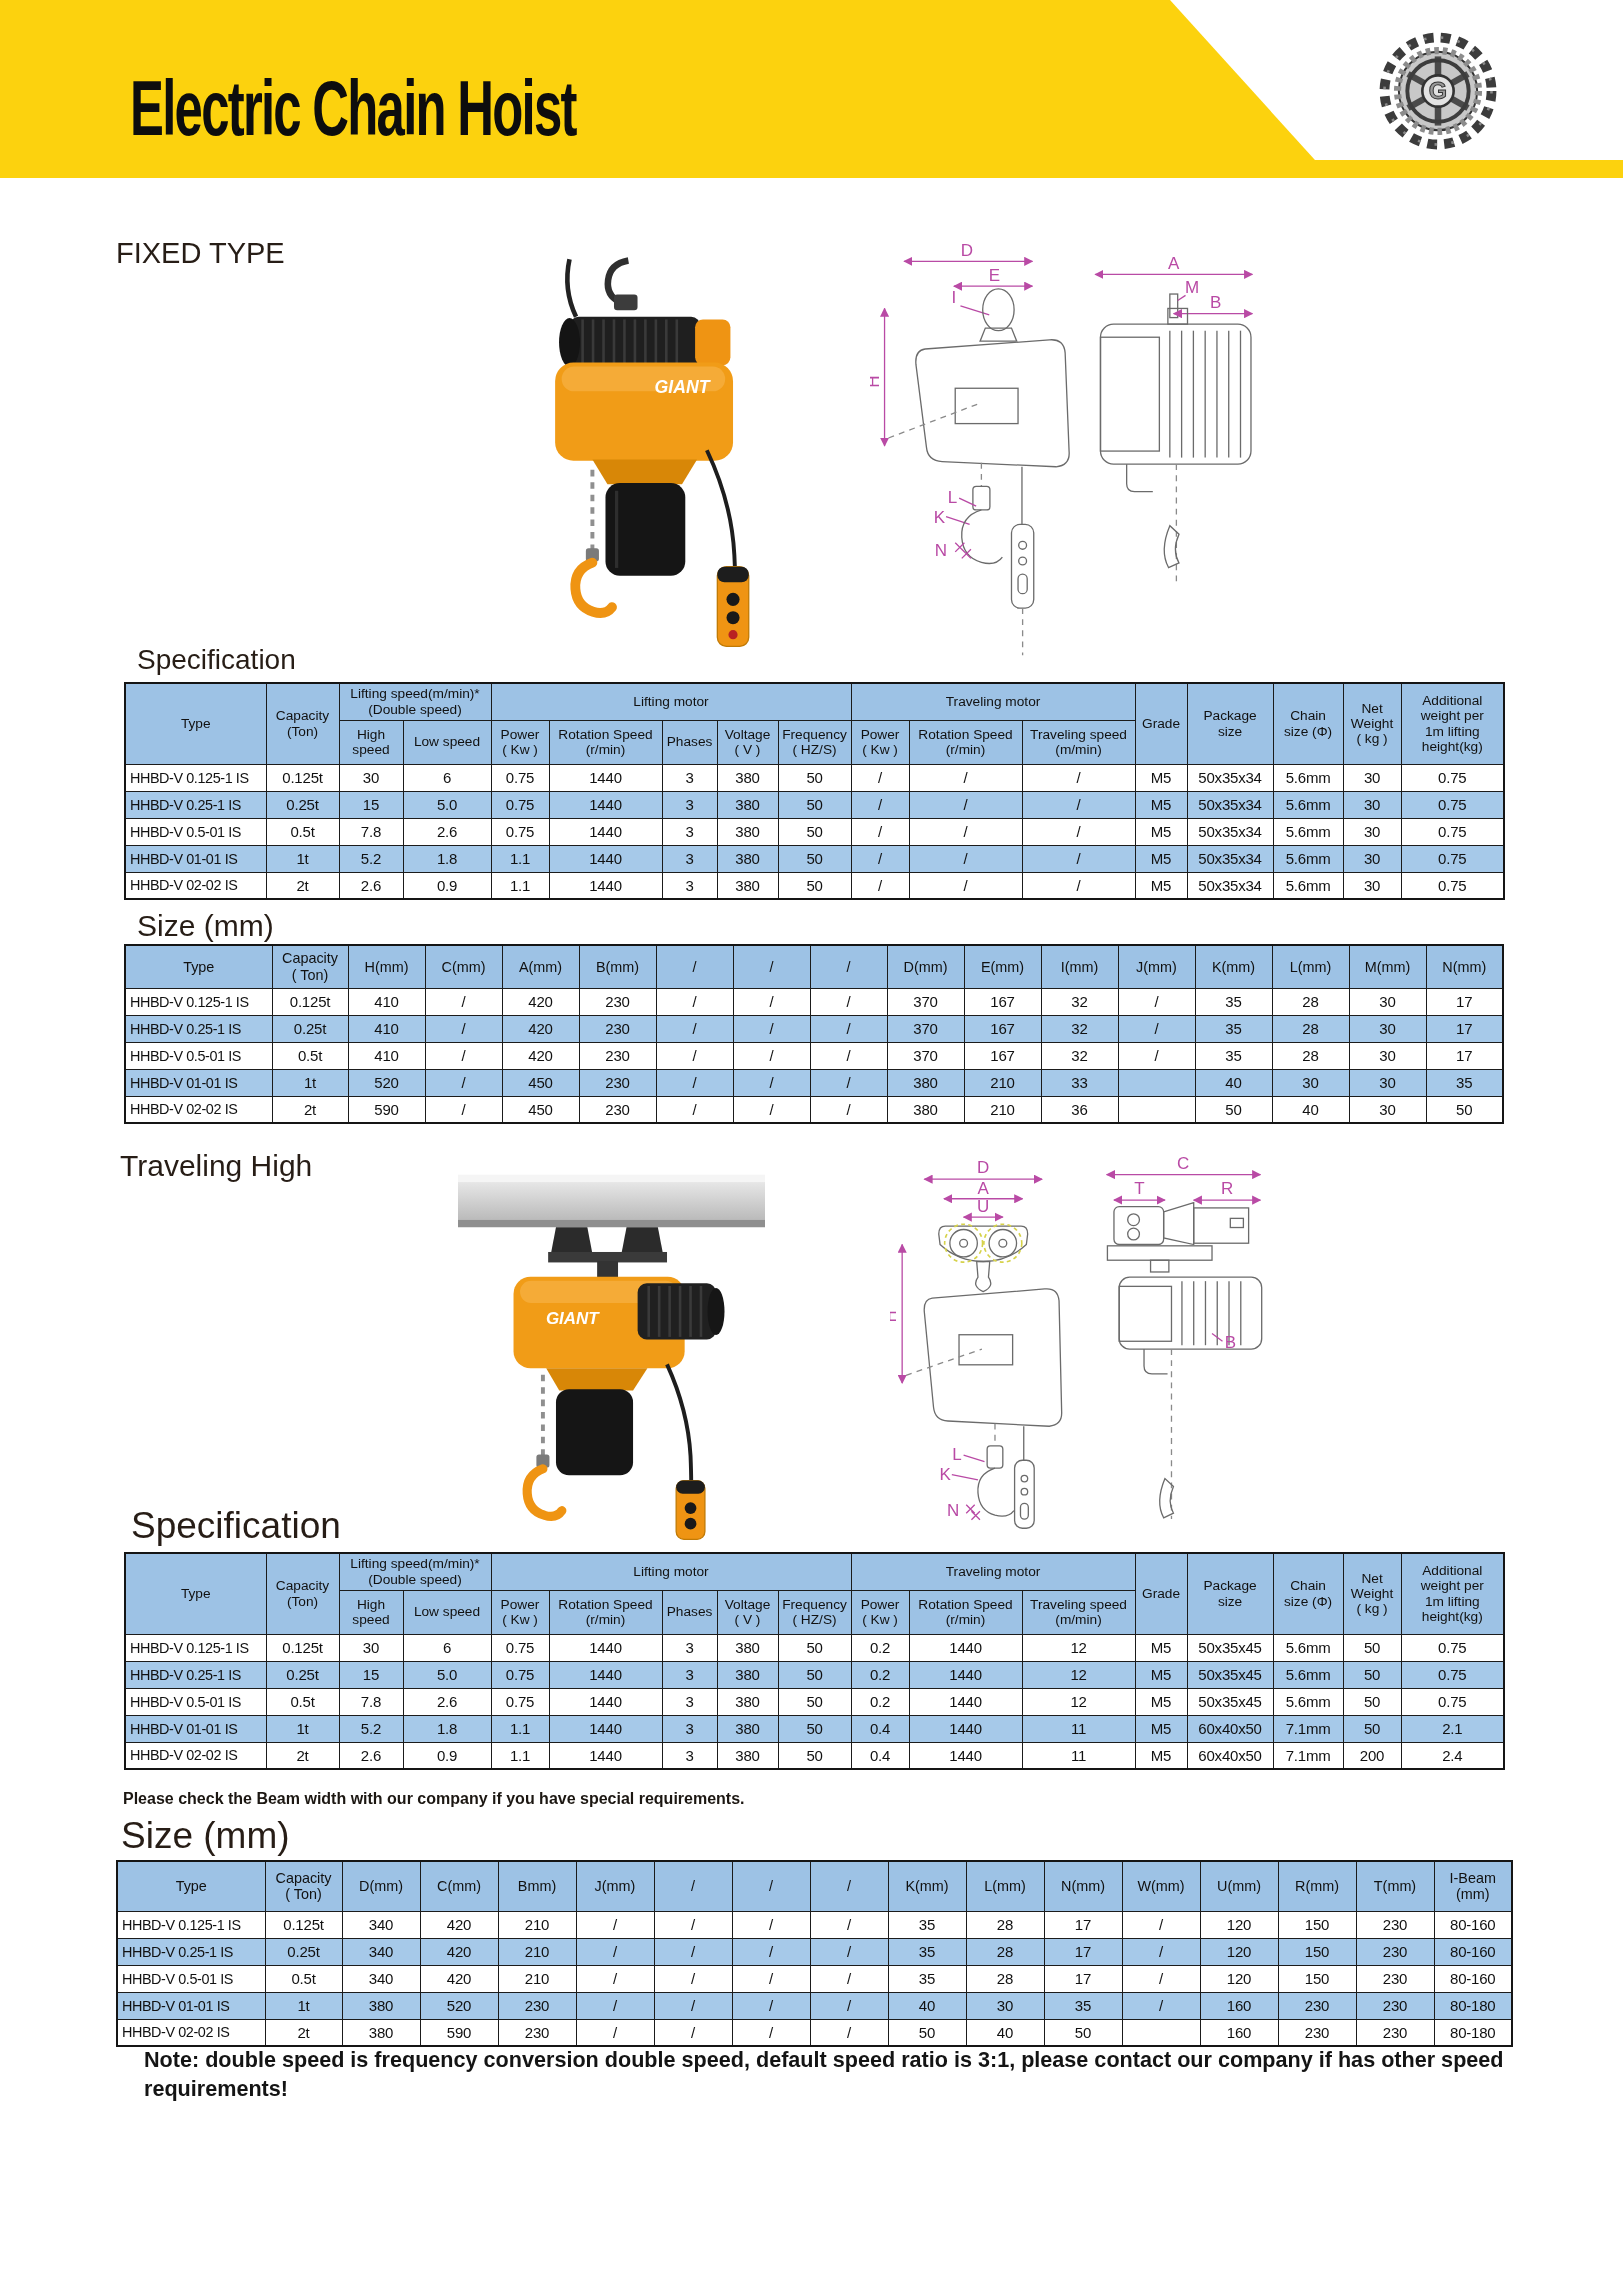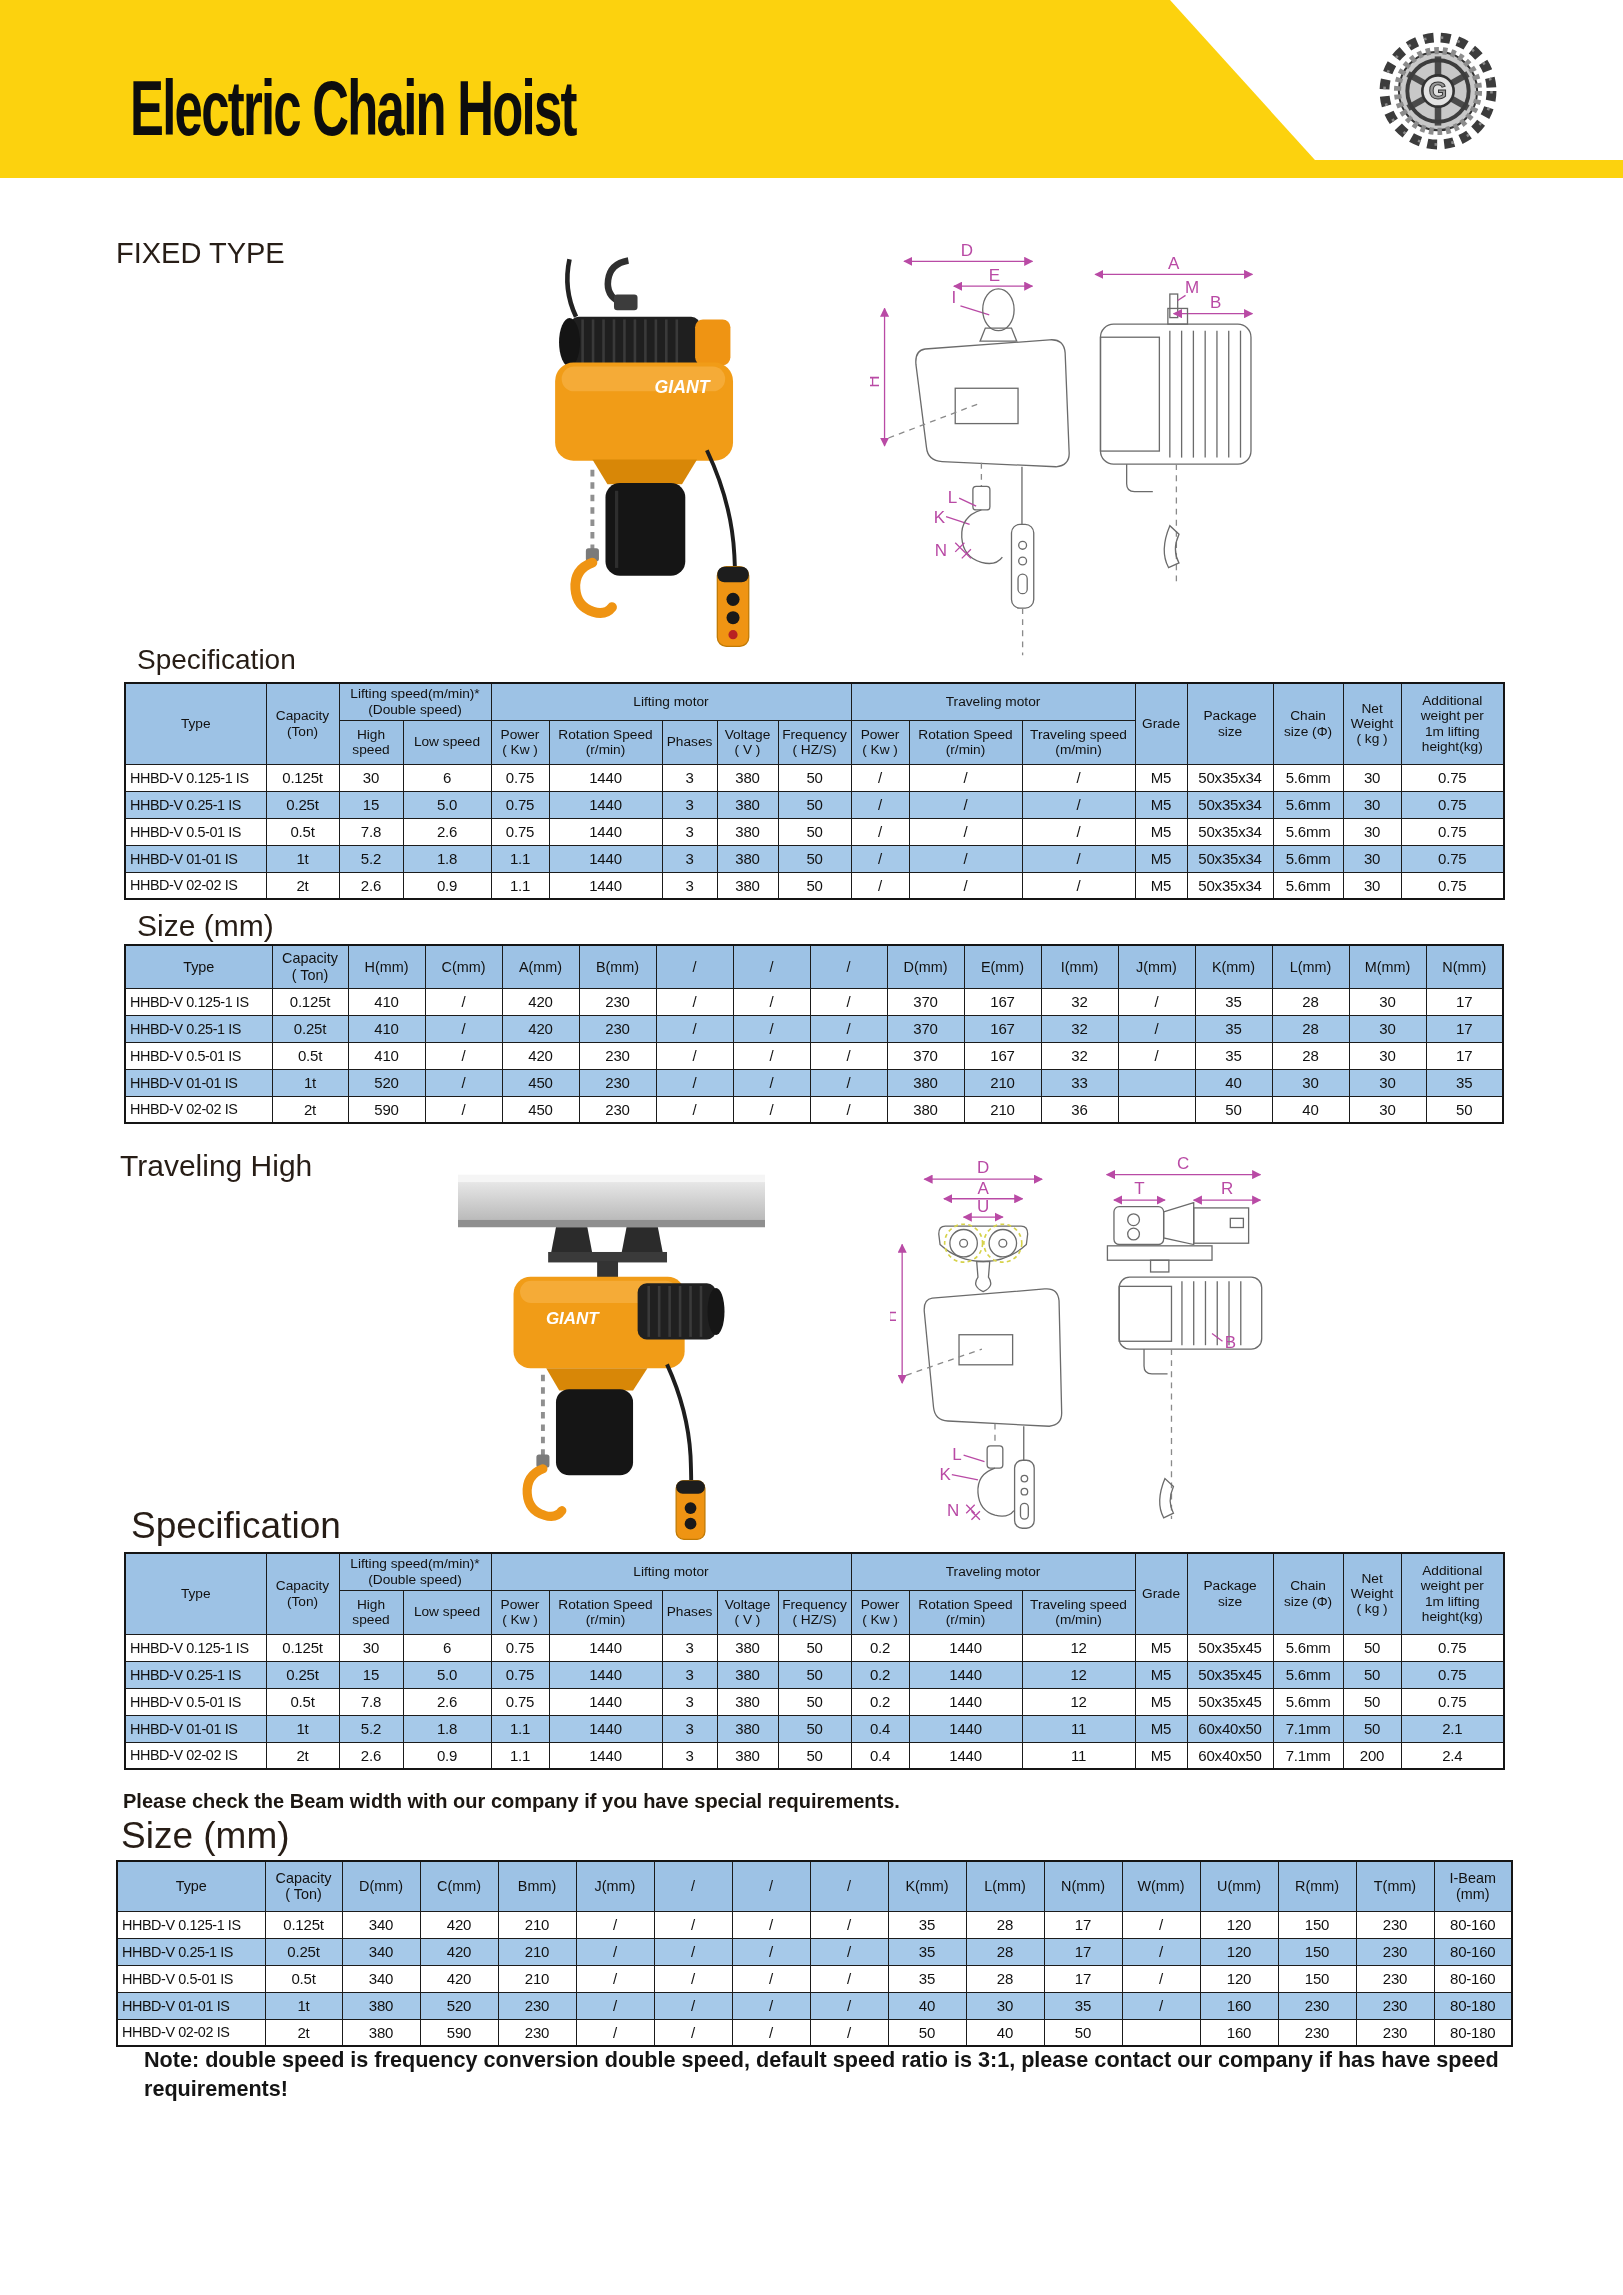--- a/index.html
+++ b/index.html
@@ -15,21 +15,21 @@
   .logo{position:absolute;left:1376px;top:29px}
 
   
   .h1{position:absolute;font-weight:normal;color:#271d16;white-space:nowrap}
   .fixed-h{left:116px;top:237px;font-size:29px}
   .spec1-h{left:137px;top:644px;font-size:28px}
   .size1-h{left:137px;top:909px;font-size:30px}
   .trav-h{left:120px;top:1149px;font-size:30px}
   .spec2-h{left:131px;top:1505px;font-size:37px}
   .size2-h{left:121px;top:1815px;font-size:37px}
-  .beam-note{position:absolute;left:123px;top:1790px;font-size:20px;font-weight:bold;color:#1c1712;white-space:nowrap}
+  .beam-note{position:absolute;left:123px;top:1790px;font-size:16px;font-weight:bold;color:#1c1712;white-space:nowrap}
   .fnote{position:absolute;left:144px;top:2045px;width:1393px;font-size:21.6px;font-weight:bold;
          line-height:1.36;color:#141414}
 
   
   .tblw{position:absolute}
   table.t{border-collapse:collapse;table-layout:fixed;background:#fff;border:2px solid #151515}
   .t th,.t td{border:1.3px solid #1b1b1b;text-align:center;vertical-align:middle;padding:0 1.3px;overflow:hidden}
   .t th{background:#9dc2e5;font-weight:normal;white-space:pre-line;line-height:1.13;font-size:13.7px}
   .t td{font-size:15px;letter-spacing:-0.2px}
   .t tr.alt td{background:#a6c9e9}
@@ -892,16 +892,16 @@
             <td></td>
             <td>160</td>
             <td>230</td>
             <td>230</td>
             <td>80-180</td>
           </tr>
         </tbody>
       </table>
     </div>
 
-  <div class="fnote">Note: double speed is frequency conversion double speed, default speed ratio is 3:1, please contact our company if has have speed requirements!</div>
+  <div class="fnote">Note: double speed is frequency conversion double speed, default speed ratio is 3:1, please contact our company if has other speed requirements!</div>
 
 </div>
 
 
 </body></html>

